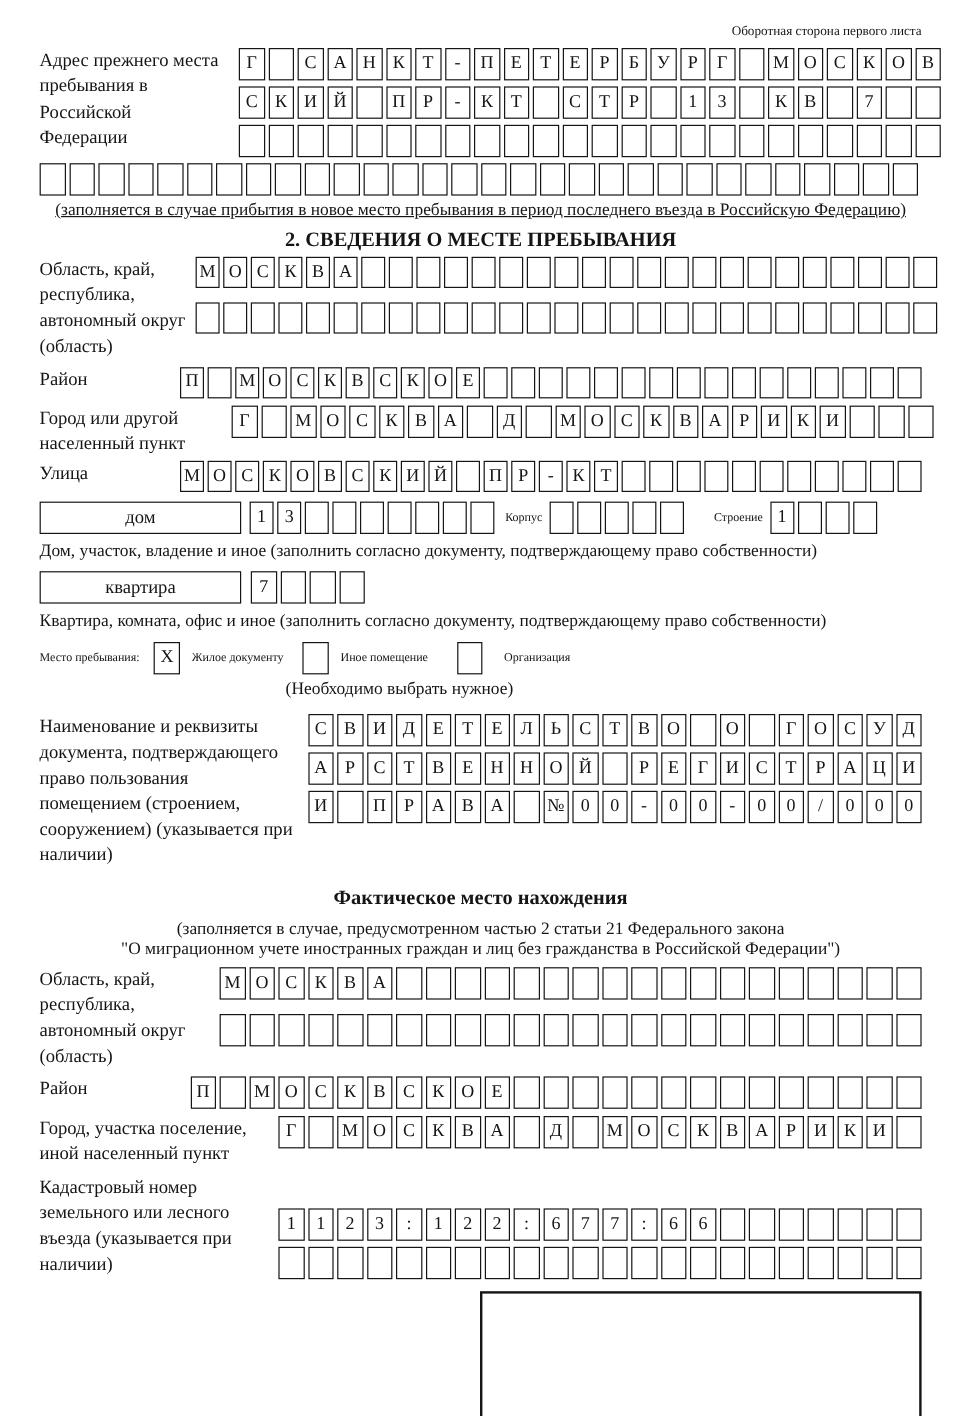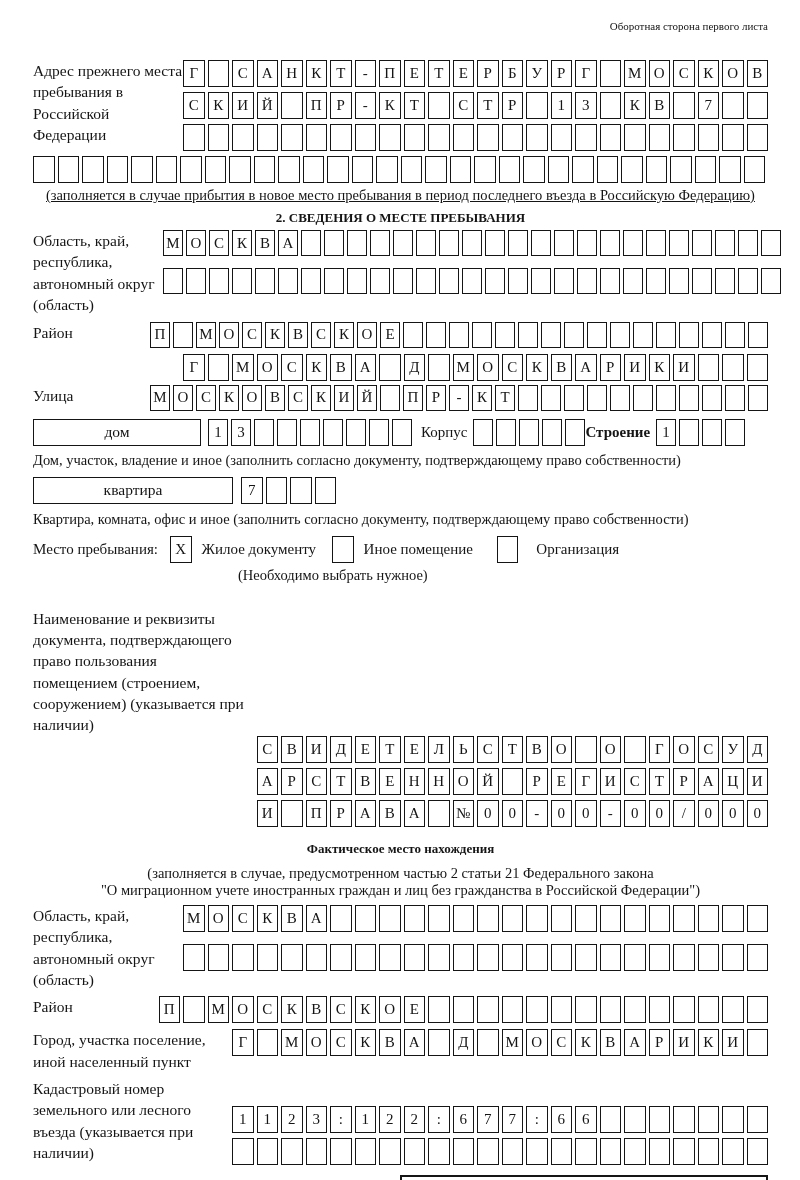--- a/index.html
+++ b/index.html
@@ -13,36 +13,36 @@
       display:flex;align-items:center;justify-content:center;font-size:15px;background:#fff;}
   .sm .cb{width:20px;height:26px;}
   .md .cb{width:20px;}
   
   .frow{display:flex;margin-top:6px;}
   .frow .lbl{font-size:15.5px;line-height:1.38;flex:none;}
   .frow .right{margin-left:auto;display:flex;flex-direction:column;}
   .gap-lg{gap:12px;} .gap-sm{gap:5px;}
   .note{font-size:14.5px;}
   .center{text-align:center;}
-  .h2{font-weight:bold;font-size:13px;text-align:center;margin-top:6px;}
+  .h2{font-weight:bold;font-size:17px;text-align:center;margin-top:6px;}
   .widebox{box-sizing:border-box;border:1.8px solid #151515;height:27px;display:flex;
            align-items:center;justify-content:center;font-size:15.5px;flex:none;}
-  .inline-lbl{font-size:15px;flex:none;}
+  .inline-lbl{font-size:10px;flex:none;}
   .vcenter{align-items:flex-start;}
   .stamp-rect{box-sizing:border-box;width:368px;height:160px;border:2px solid #151515;}
   .stamp-col{display:flex;flex-direction:column;align-items:flex-end;margin-top:10px;}
 </style>
 </head>
 <body>
 
 <div class="page">
 
   <div class="corner">Оборотная сторона первого листа</div>
 
-  <div class="frow" style="margin-top:28px;">
+  <div class="frow" style="margin-top:8px;gap:16px;">
     <div class="lbl" style="width:150px;">Адрес прежнего места пребывания в Российской Федерации</div>
     <div class="right gap-sm">
       <div class="cells">
           <div class="cb">Г</div>
           <div class="cb"></div>
           <div class="cb">С</div>
           <div class="cb">А</div>
           <div class="cb">Н</div>
           <div class="cb">К</div>
           <div class="cb">Т</div>
@@ -247,20 +247,21 @@
           <div class="cb"></div>
           <div class="cb"></div>
           <div class="cb"></div>
           <div class="cb"></div>
           <div class="cb"></div>
         </div>
     </div>
   </div>
 
   <div class="frow vcenter">
+    <div class="lbl" style="width:160px;">Город или другой населенный пункт</div>
     <div class="right">
       <div class="cells">
           <div class="cb">Г</div>
           <div class="cb"></div>
           <div class="cb">М</div>
           <div class="cb">О</div>
           <div class="cb">С</div>
           <div class="cb">К</div>
           <div class="cb">В</div>
           <div class="cb">А</div>
@@ -333,53 +334,53 @@
         <div class="cb"></div>
       </div>
     <div class="inline-lbl" style="margin:0 6px 0 9px;">Корпус</div>
     <div class="cells md">
         <div class="cb"></div>
         <div class="cb"></div>
         <div class="cb"></div>
         <div class="cb"></div>
         <div class="cb"></div>
       </div>
-    <div class="inline-lbl" style="margin:0 6px 0 0;font-weight:bold;">Строение</div>
+    <div class="inline-lbl" style="margin:0 6px 0 25px;">Строение</div>
     <div class="cells md">
         <div class="cb">1</div>
         <div class="cb"></div>
         <div class="cb"></div>
         <div class="cb"></div>
       </div>
   </div>
   <div class="note" style="margin-top:6px;">Дом, участок, владение и иное (заполнить согласно документу, подтверждающему право собственности)</div>
 
   <div style="display:flex;align-items:center;margin-top:8px;">
-    <div class="widebox" style="width:200px;">квартира</div>
+    <div class="widebox" style="width:168px;">квартира</div>
     <div class="cells" style="margin-left:8px;">
         <div class="cb">7</div>
         <div class="cb"></div>
         <div class="cb"></div>
         <div class="cb"></div>
       </div>
   </div>
   <div class="note" style="margin-top:7px;">Квартира, комната, офис и иное (заполнить согласно документу, подтверждающему право собственности)</div>
 
   <div style="display:flex;align-items:center;margin-top:8px;">
     <div class="inline-lbl">Место пребывания:</div>
     <div class="cb" style="margin-left:12px;">X</div>
     <div class="inline-lbl" style="margin-left:10px;">Жилое документу</div>
     <div class="cb" style="margin-left:16px;"></div>
     <div class="inline-lbl" style="margin-left:10px;">Иное помещение</div>
     <div class="cb" style="margin-left:24px;"></div>
     <div class="inline-lbl" style="margin-left:18px;">Организация</div>
   </div>
   <div class="note" style="margin-top:4px;margin-left:205px;">(Необходимо выбрать нужное)</div>
 
-  <div class="frow" style="margin-top:24px;flex-direction:column;">
+  <div class="frow" style="margin-top:12px;">
     <div class="lbl" style="width:212px;">Наименование и реквизиты документа, подтверждающего право пользования помещением (строением, сооружением) (указывается при наличии)</div>
     <div class="right gap-sm">
       <div class="cells">
           <div class="cb">С</div>
           <div class="cb">В</div>
           <div class="cb">И</div>
           <div class="cb">Д</div>
           <div class="cb">Е</div>
           <div class="cb">Т</div>
           <div class="cb">Е</div>

